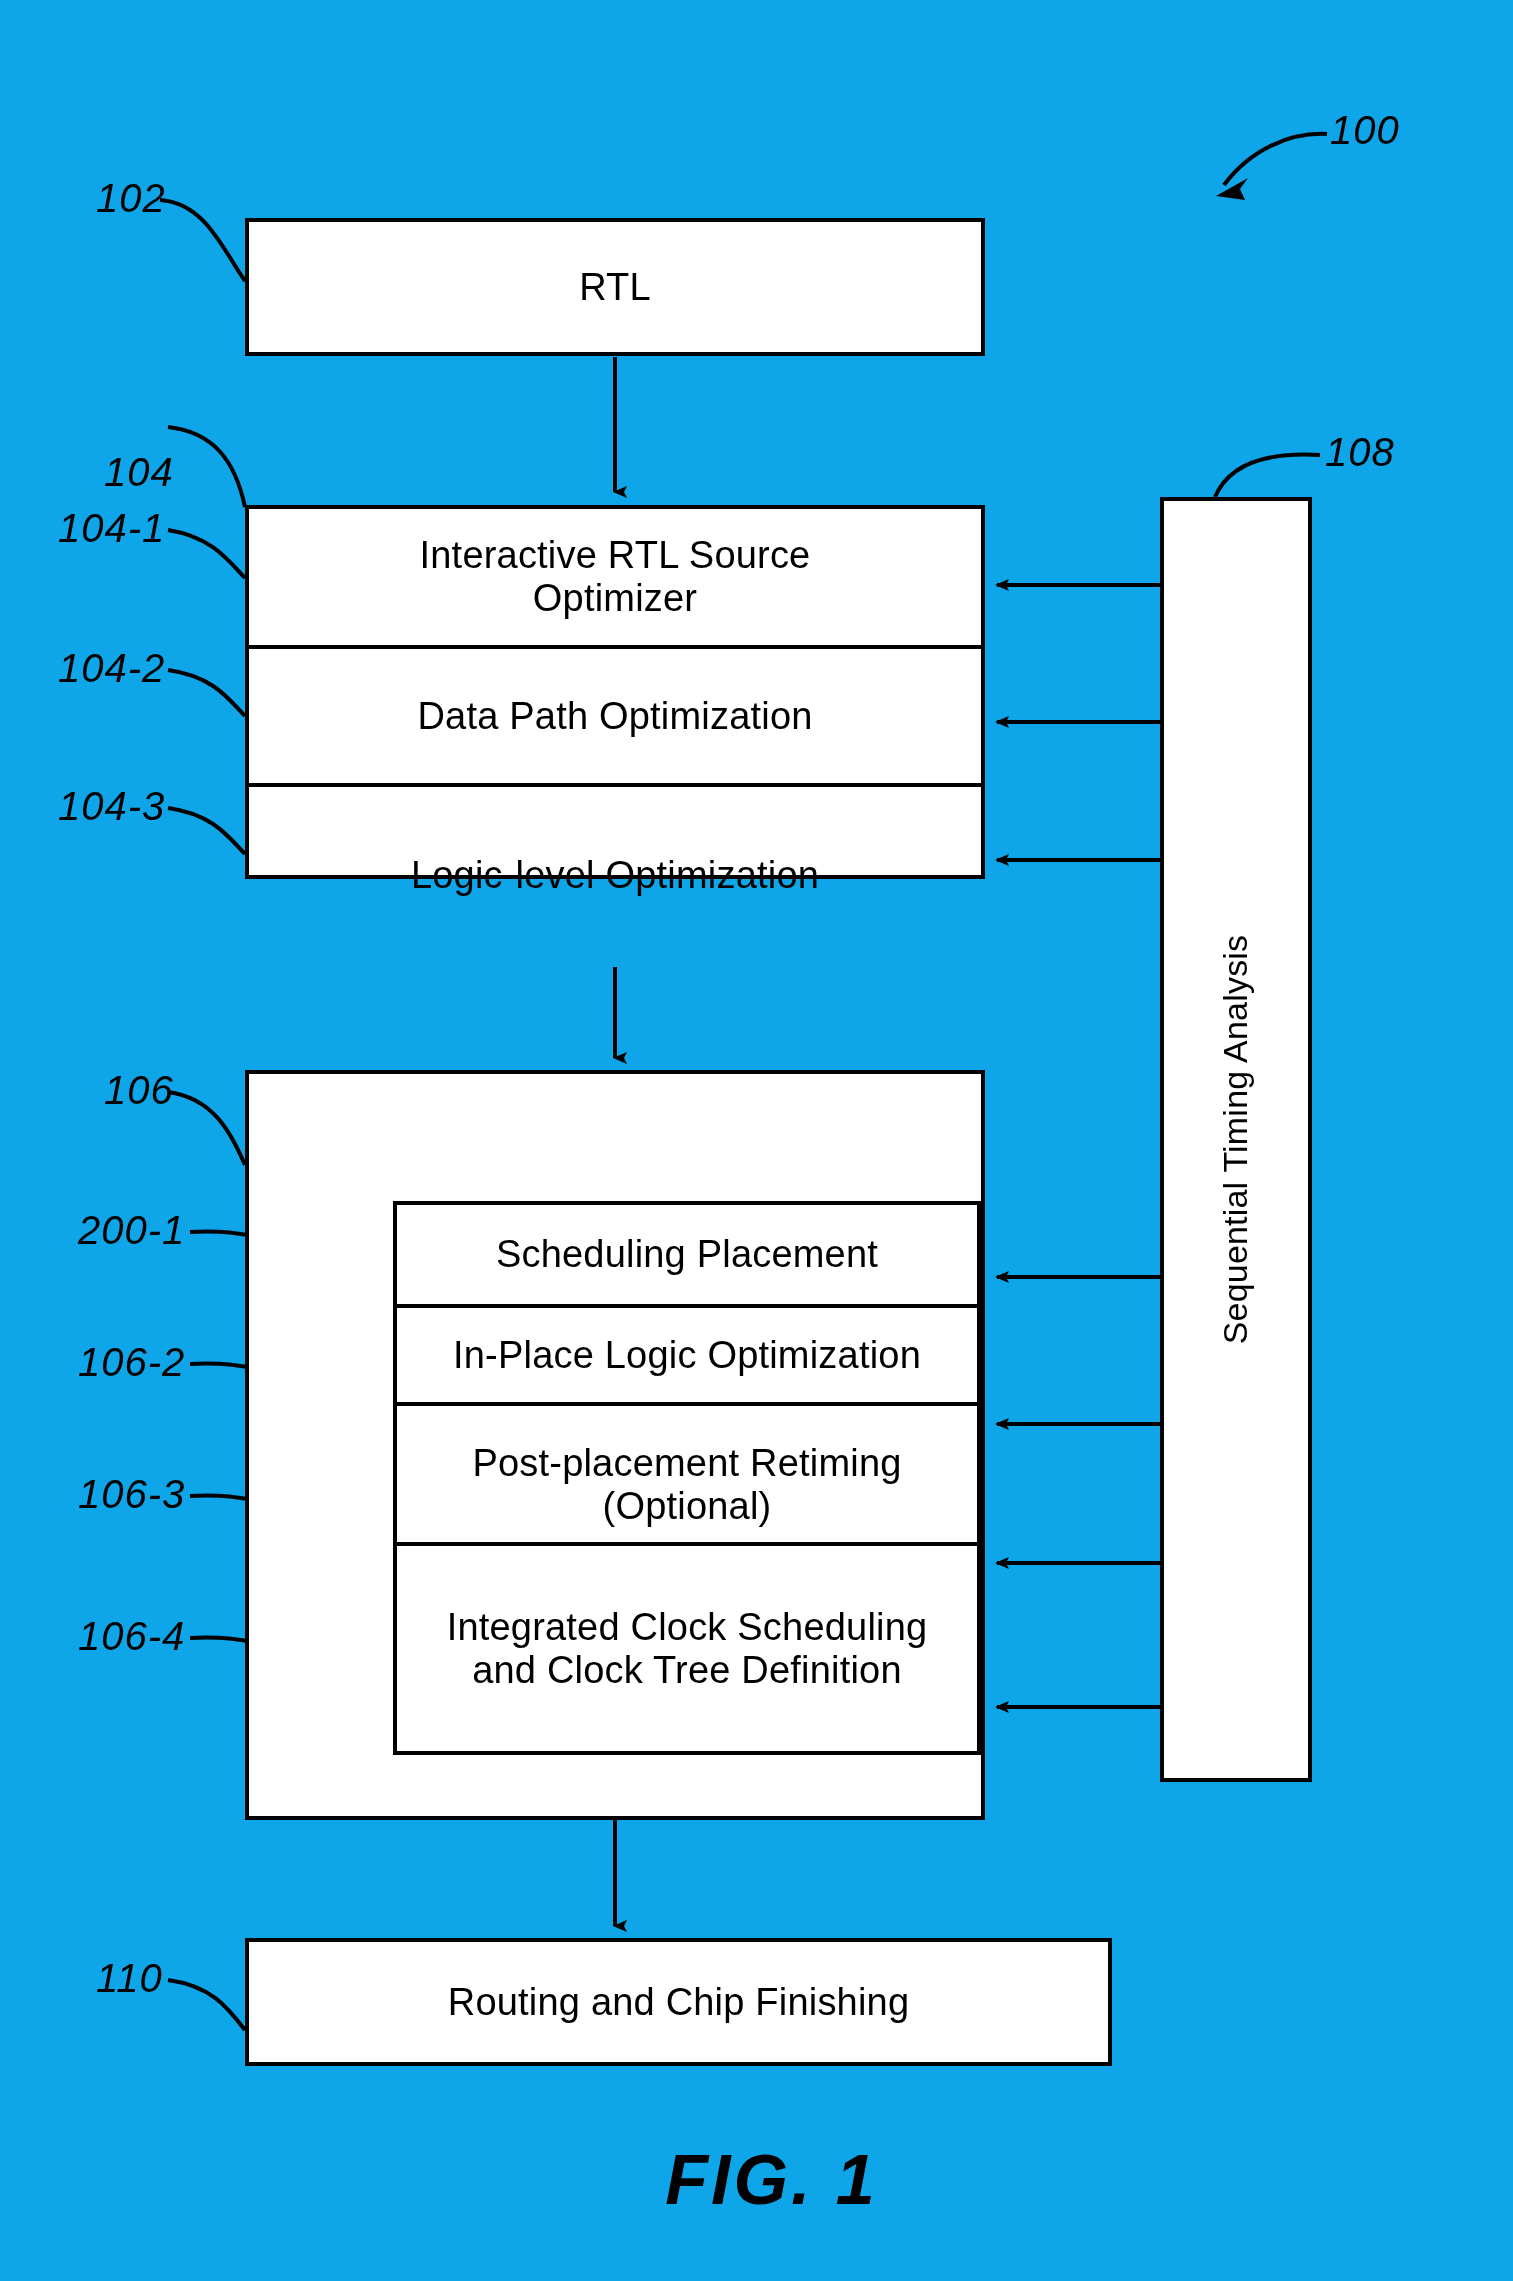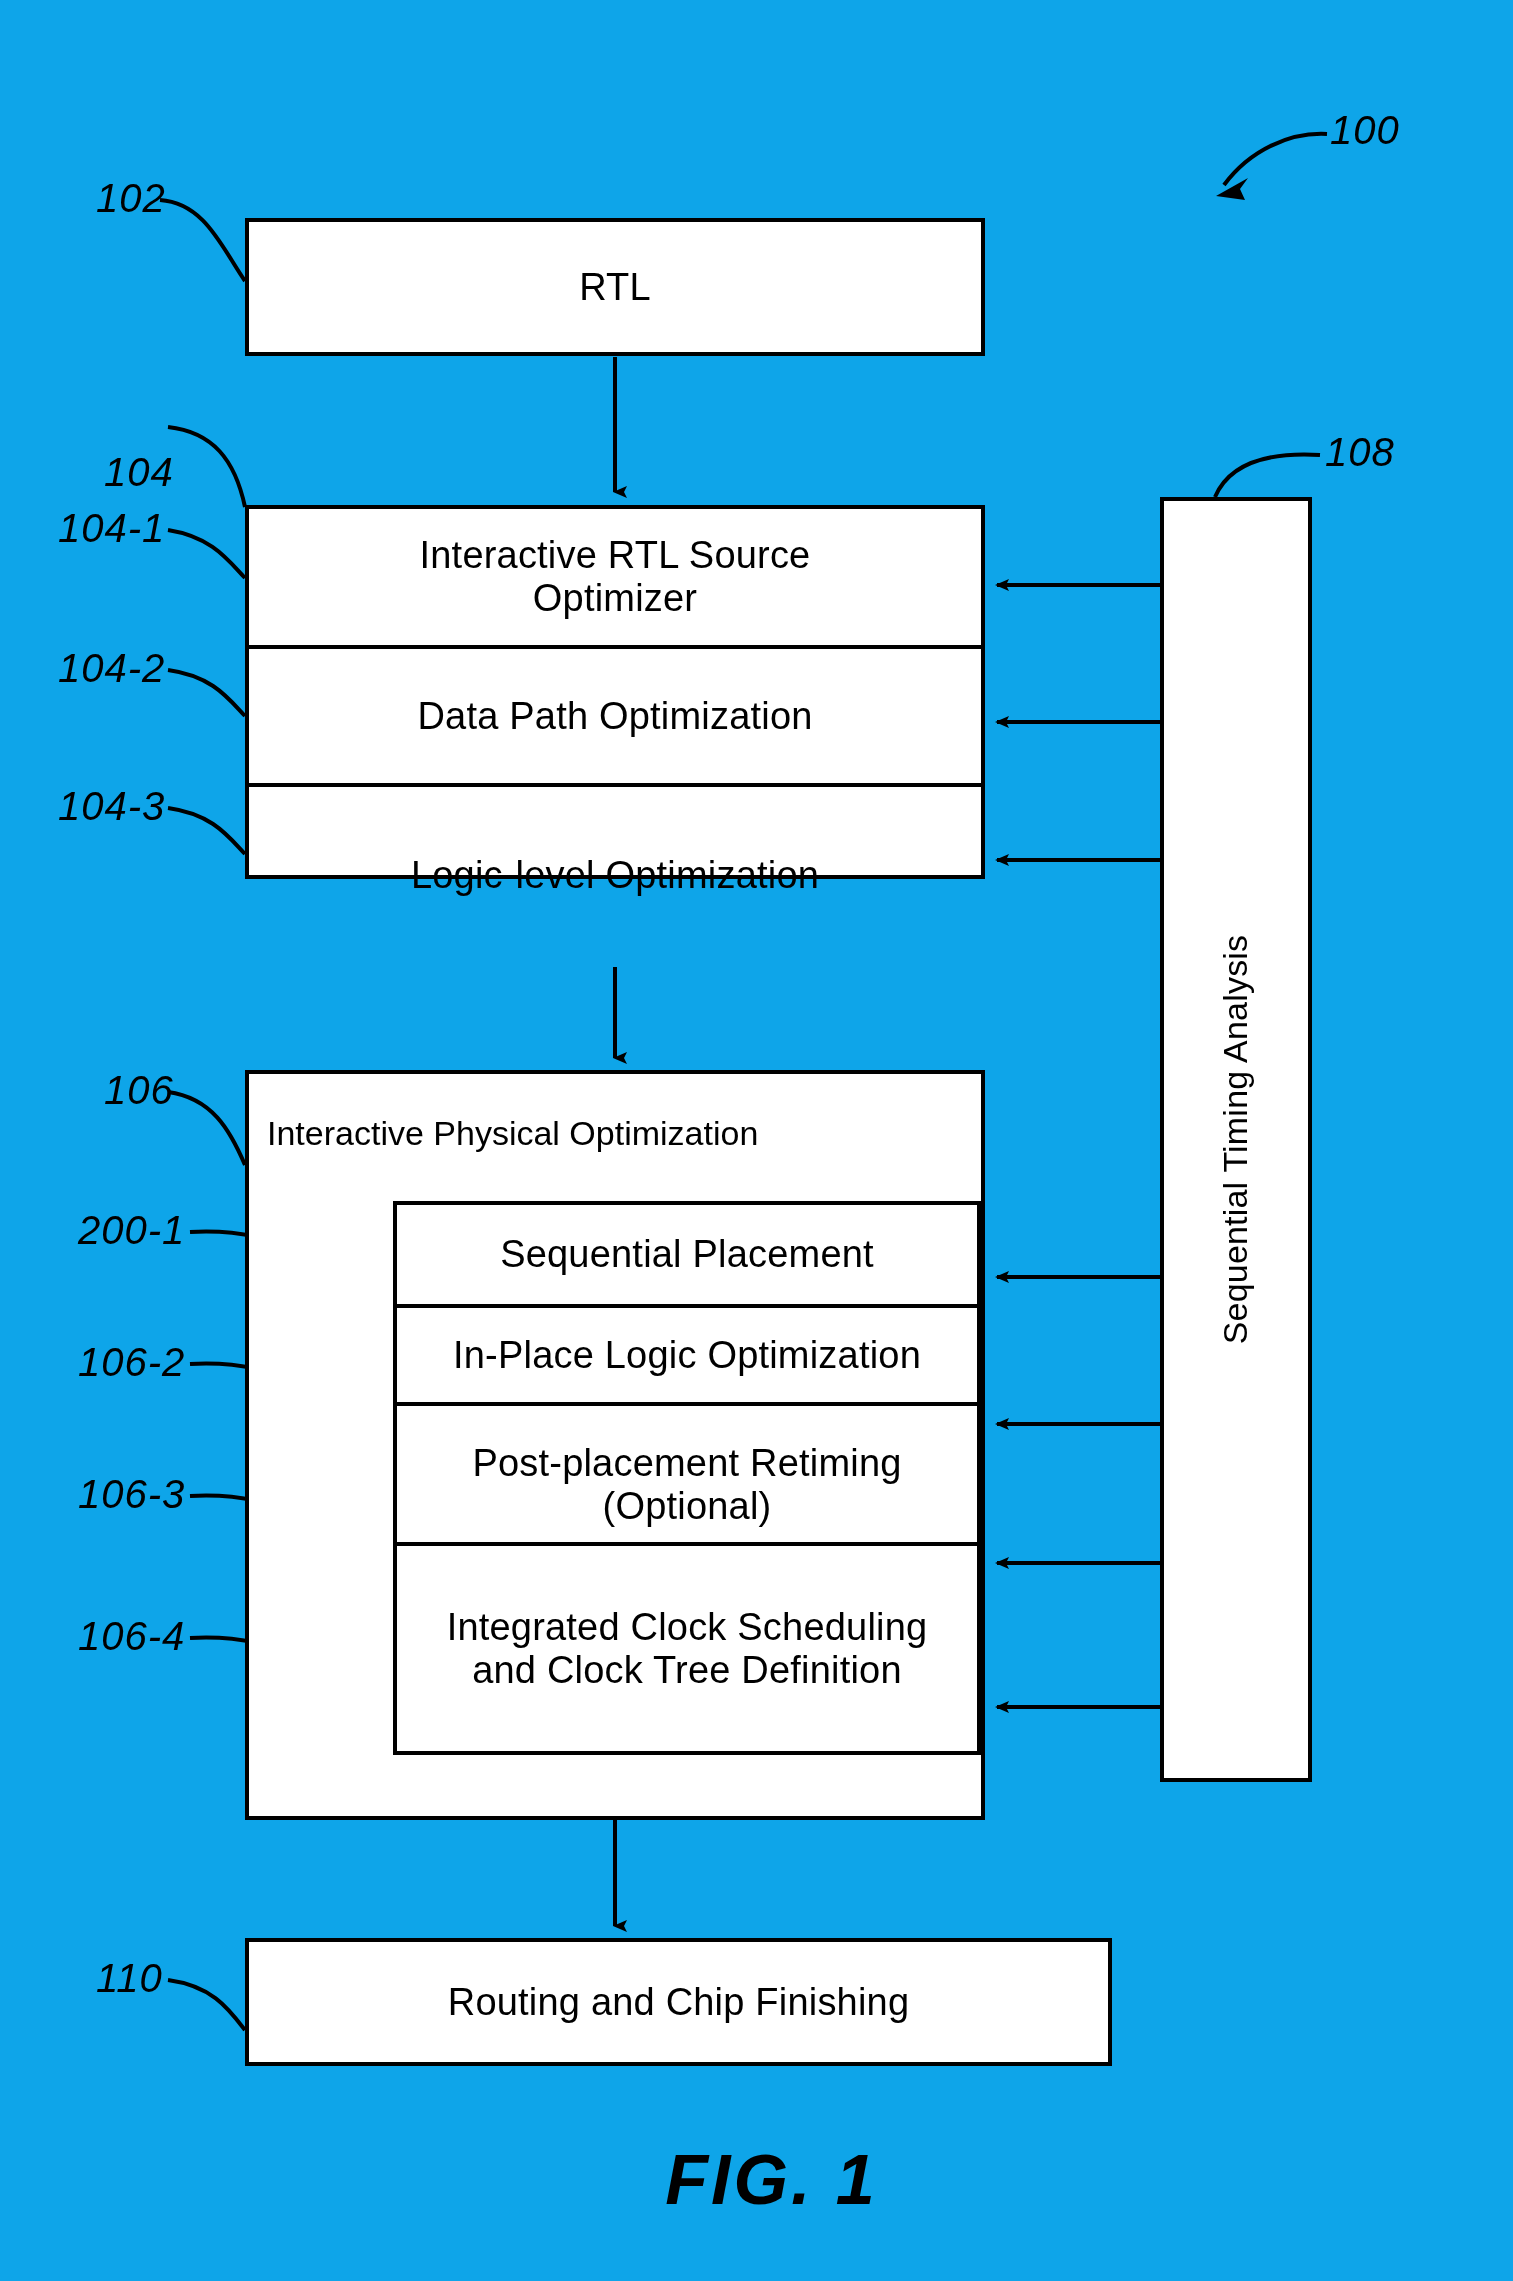--- a/index.html
+++ b/index.html
@@ -221,28 +221,25 @@
 
     <div class="row-divider" style="top:274px;"></div>
 
     <div class="sub-row" style="top:278px; height:176px;">
       <span class="box-label">Logic-level Optimization</span>
     </div>
   </div>
 
   <div class="group-frame" style="left:245px; top:1070px; width:740px; height:750px;">
 
-    <div class="group-title" style="left:18px; top:22px; width:700px; height:74px;">
-      <span>Interactive Physical Optimization</span>
-    </div>
 
     <div class="inner-frame" style="left:144px; top:127px; width:588px; height:554px;">
 
       <div class="sub-row" style="top:0px; height:99px;">
-        <span class="box-label">Sequential Placement</span>
+        <span class="box-label">Scheduling Placement</span>
       </div>
 
       <div class="row-divider" style="top:99px;"></div>
 
       <div class="sub-row" style="top:103px; height:94px;">
         <span class="box-label">In-Place Logic Optimization</span>
       </div>
 
       <div class="row-divider" style="top:197px;"></div>
 

